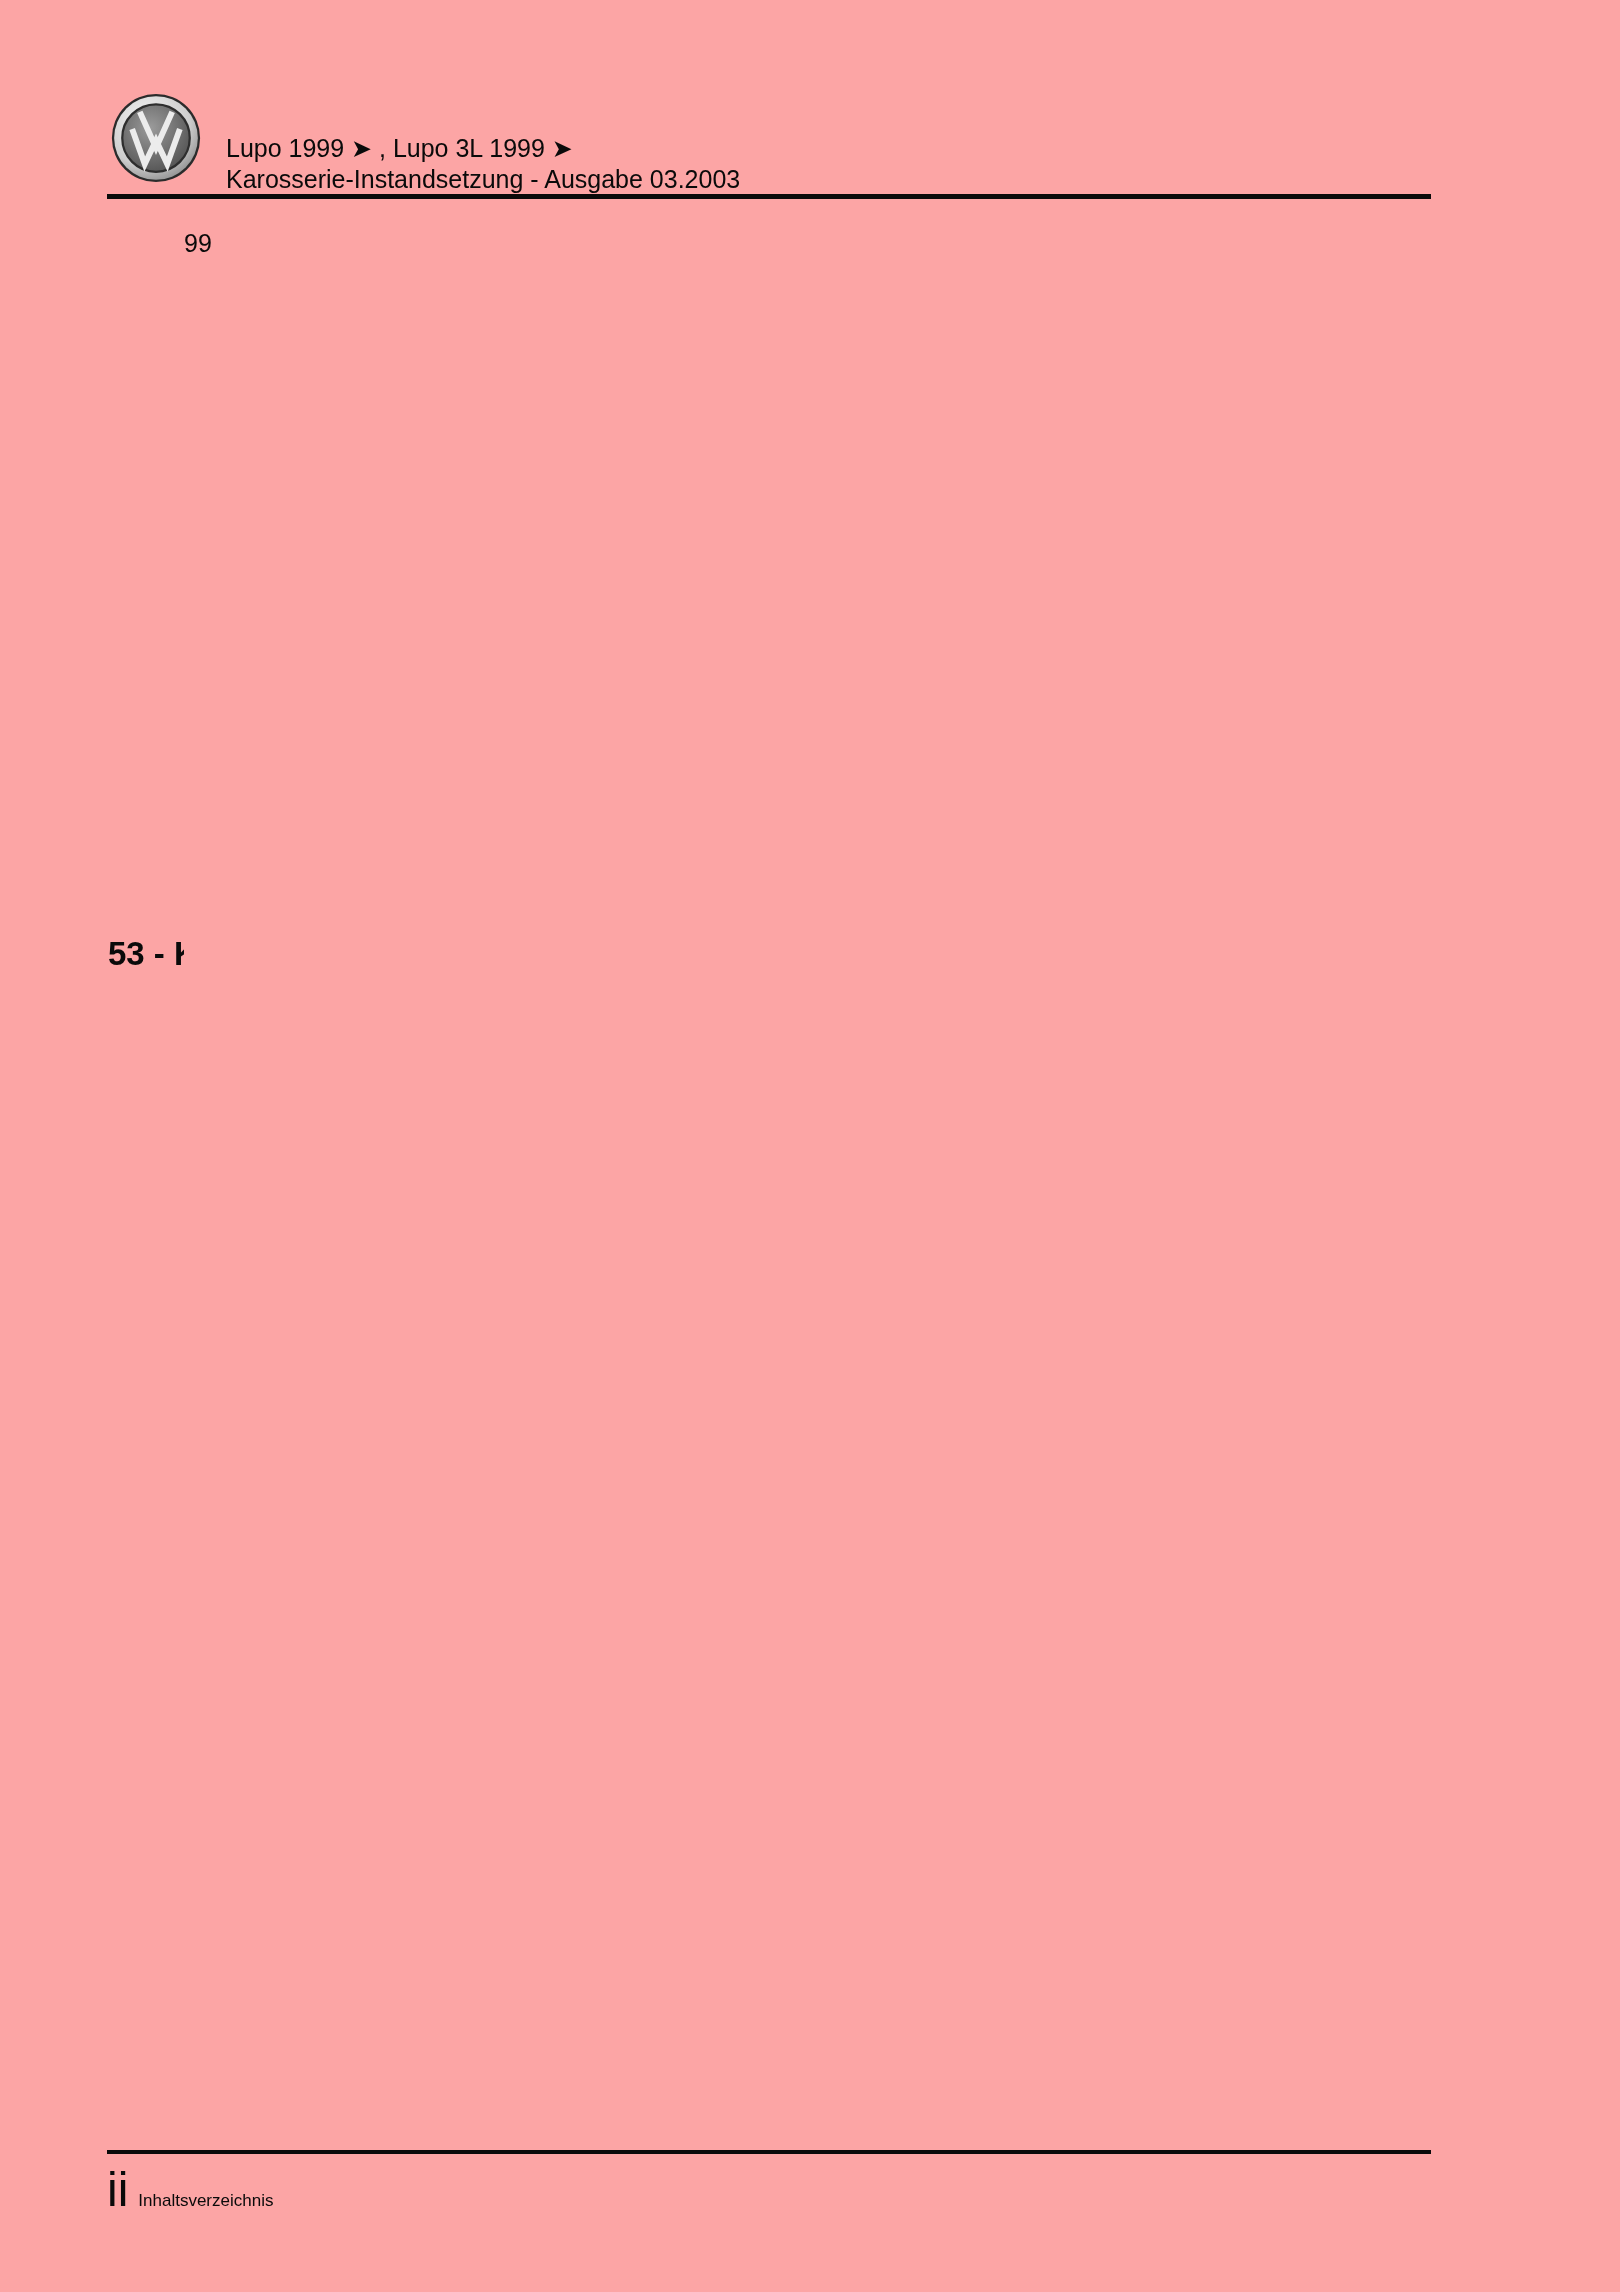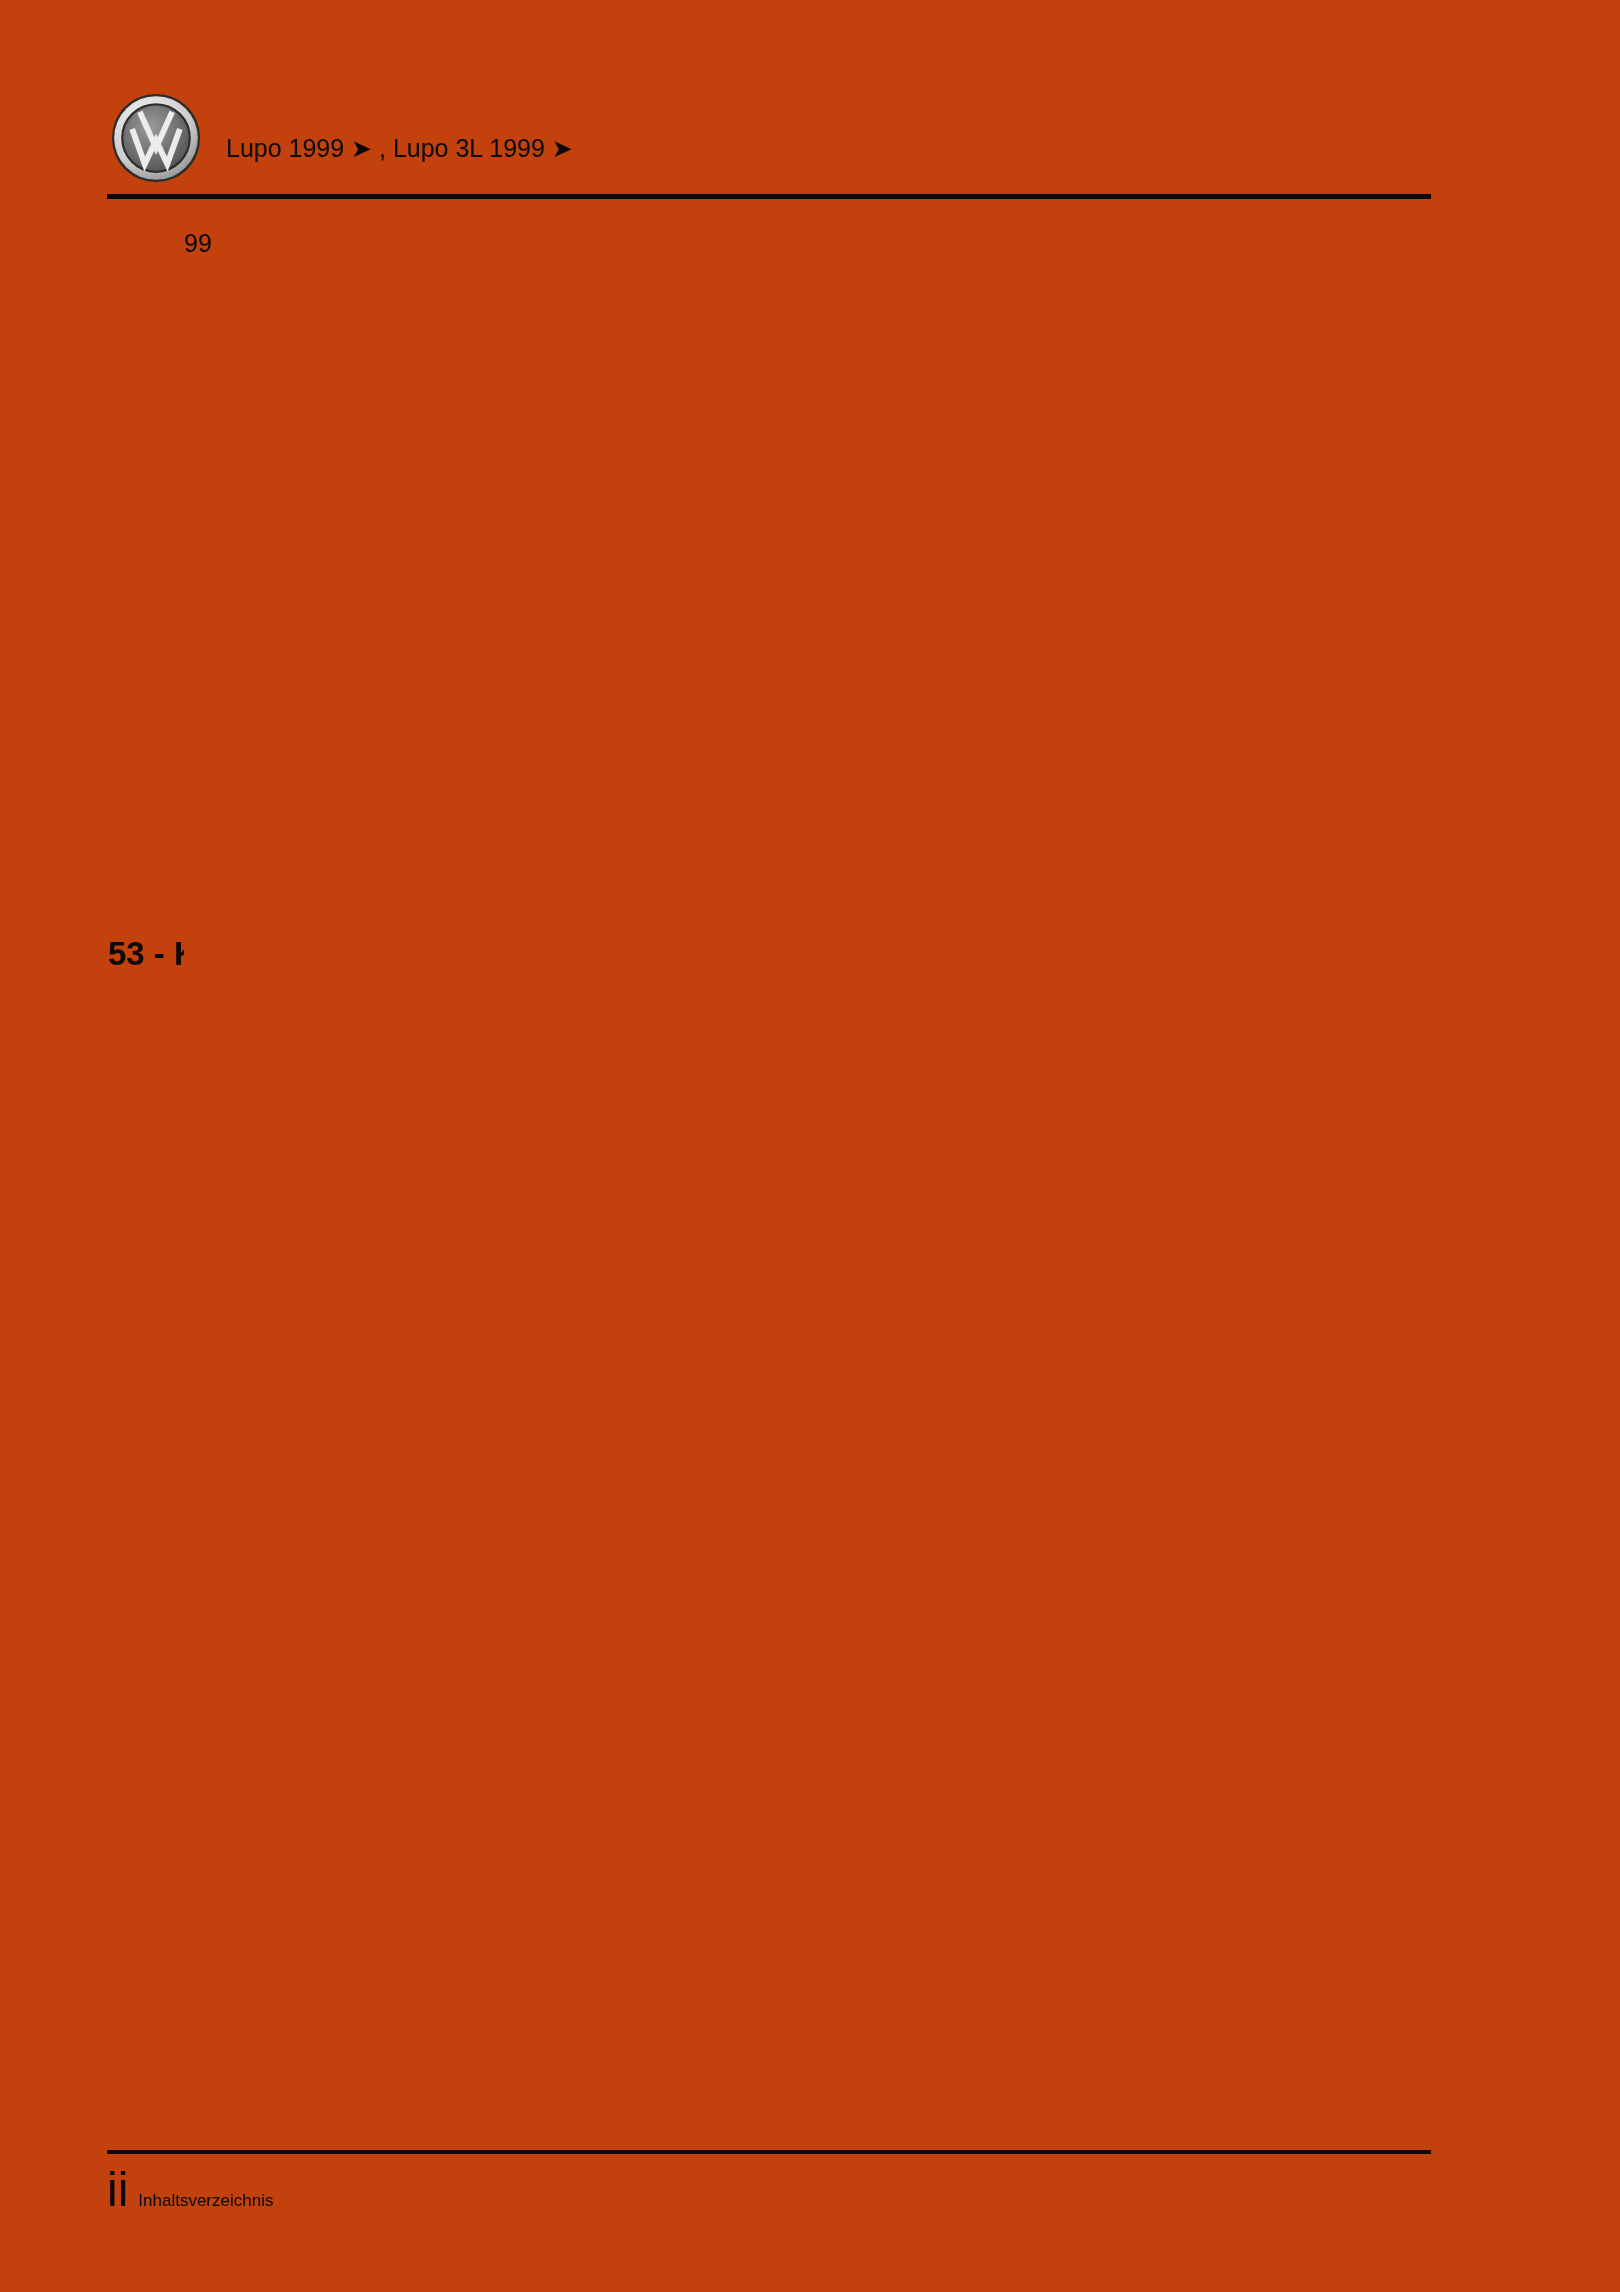--- a/index.html
+++ b/index.html
@@ -1,21 +1,21 @@
 <!DOCTYPE html>
 <html style="font-size:14.3px"><head>
 <meta charset="utf-8">
 <style>
   html,body{margin:0;padding:0;}
   body{
     width:1620px;height:2293px;position:relative;background:#ffffff;
     color:#0a0a0a;font-family:"Liberation Sans","DejaVu Sans",sans-serif;
     overflow:hidden;
   }
-  .page{position:absolute;inset:0;background:#c2410c;}
+  .page{position:absolute;inset:0;background:#fca5a5;}
 
   
   .logo{position:absolute;left:111px;top:93px;width:90px;height:90px;}
   .header-text{position:absolute;left:226px;top:133px;font-size:25px;line-height:31px;white-space:nowrap;}
   .header-rule{position:absolute;left:107px;top:194px;width:1324px;height:4.5px;background:#0a0a0a;}
 
   
   .toc{position:absolute;left:184px;top:225px;width:1246px;font-size:25px;}
   .row{display:flex;align-items:baseline;line-height:36px;}
   .row .num{flex:0 0 85px;}
@@ -68,20 +68,21 @@
     <circle cx="50" cy="50" r="46.5" fill="url(#ringGrad)"></circle>
     <circle cx="50" cy="50" r="37.5" fill="url(#innerGrad)" stroke="#2e2e2e" stroke-width="2.5"></circle>
     <g fill="none" stroke="#ececec" stroke-width="6.5" stroke-linecap="butt" stroke-linejoin="miter">
       <path d="M32 21 L50 61 L68 21"></path>
       <path d="M23.5 40 L37.5 79 L50 52.5 L62.5 79 L76.5 40"></path>
     </g>
   </svg>
 
   <div class="header-text">
     <div>Lupo 1999 ➤ , Lupo 3L 1999 ➤</div>
+    <div>Karosserie-Instandsetzung - Ausgabe 03.2003</div>
   </div>
 
   <div class="header-rule"></div>
 
   <main class="toc" id="toc">
       <div class="row sub">
         <span class="num">2.1</span>
         <span class="title">Ausbauen</span>
         <span class="leader"></span>
         <span class="page">54</span>

